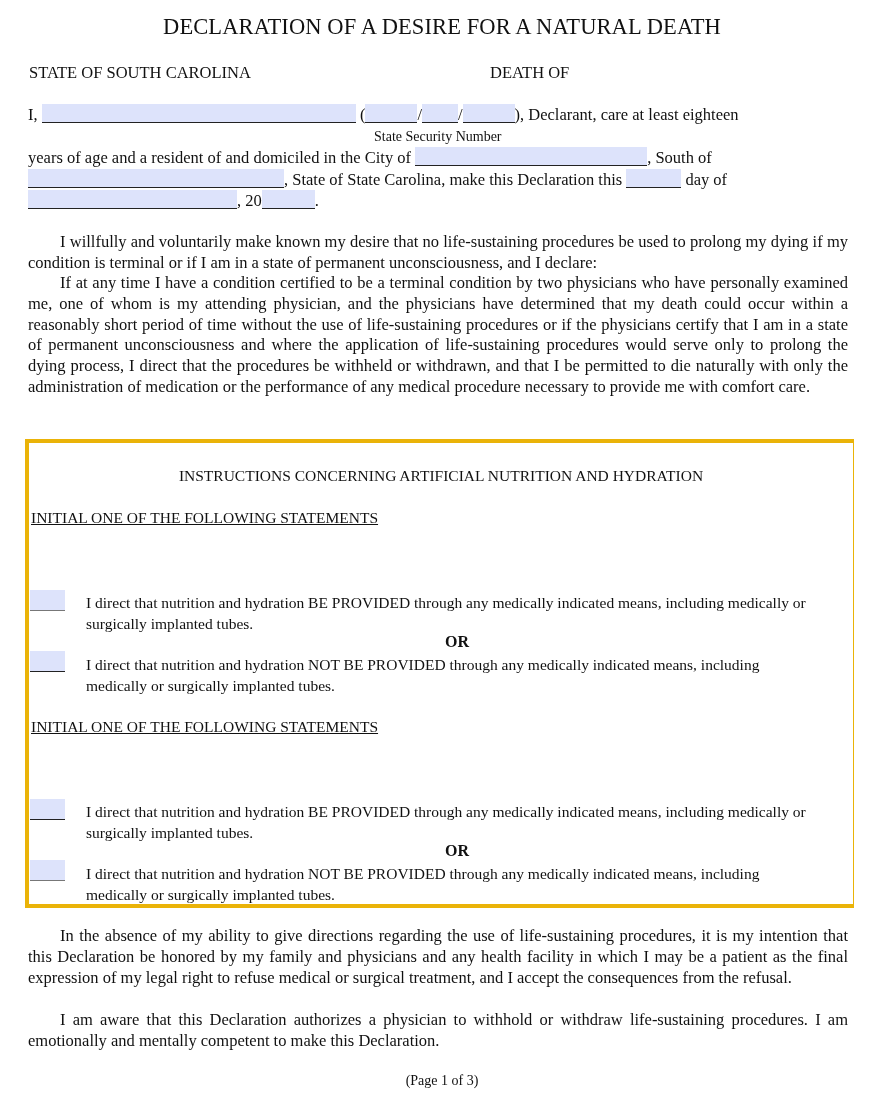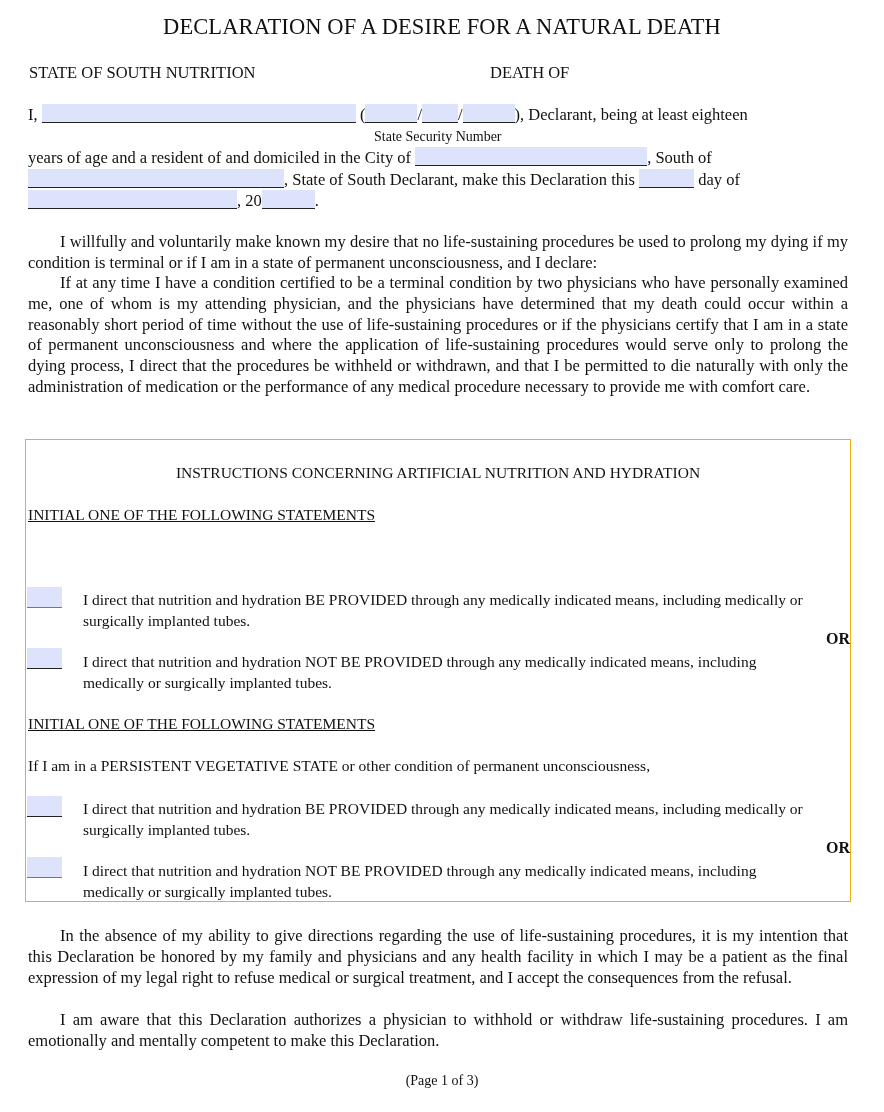--- a/index.html
+++ b/index.html
@@ -6,52 +6,52 @@
   body { width:884px; height:1112px; position:relative; overflow:hidden;
          font-family:"Liberation Serif", serif; color:#111; font-size:16px; }
   .abs { position:absolute; white-space:nowrap; }
   .title { left:0; width:884px; text-align:center; top:14px; font-size:22.5px; letter-spacing:0.1px; }
   .hdr { top:63px; font-size:16.5px; }
   .fld { display:inline-block; background:#dde3fb; border-bottom:1px solid #222; height:18px; vertical-align:-3px; }
   .line { top:0; font-size:16.5px; line-height:22px; }
   .small { font-size:14px; }
   .para { position:absolute; left:28px; width:820px; font-size:16.5px; line-height:20.8px; text-align:justify; }
   .indent { text-indent:32px; }
-  .box { position:absolute; left:25px; top:439px; width:824px; height:461px; border:1px solid #eab308; border-right-width:1px; }
+  .box { position:absolute; left:25px; top:439px; width:824px; height:461px; border:4px solid #eab308; border-right-width:1px; }
   .boxtitle { left:0; width:824px; text-align:center; top:24px; font-size:15.5px; }
   .ul { text-decoration:underline; font-size:15.5px; }
   .stmt { font-size:15.5px; }
   .init { position:absolute; left:1px; width:35px; height:20px; background:#dde3fb; border-bottom:1px solid #777; }
   .init.dark { border-bottom-color:#222; }
-  .or { left:0; width:824px; text-align:right; font-weight:bold; font-size:16px; }
+  .or { left:16px; width:824px; text-align:center; font-weight:bold; font-size:16px; }
   .opt { position:absolute; left:57px; width:720px; font-size:15.5px; line-height:21px; }
   .footer { left:0; width:884px; text-align:center; top:1073px; font-size:14px; }
 </style>
 </head>
 <body>
 
 <div class="abs title">DECLARATION OF A DESIRE FOR A NATURAL DEATH</div>
 
-<div class="abs hdr" style="left:29px">STATE OF SOUTH NUTRITION</div>
+<div class="abs hdr" style="left:29px">STATE OF SOUTH CAROLINA</div>
 <div class="abs hdr" style="left:490px">DEATH OF</div>
 
 <div class="abs line" style="top:104px;left:28px">
   <span>I,</span>
   <span class="fld" style="width:314px"></span>
-  <span>(</span><span class="fld" style="width:52px"></span><span>/</span><span class="fld" style="width:36px"></span><span>/</span><span class="fld" style="width:52px"></span><span>), Declarant, being at least eighteen</span>
+  <span>(</span><span class="fld" style="width:52px"></span><span>/</span><span class="fld" style="width:36px"></span><span>/</span><span class="fld" style="width:52px"></span><span>), Declarant, care at least eighteen</span>
 </div>
 <div class="abs small" style="top:129px;left:374px">State Security Number</div>
 
 <div class="abs line" style="top:147px;left:28px">
   <span>years of age and a resident of and domiciled in the City of</span>
   <span class="fld" style="width:232px"></span><span>,  South of</span>
 </div>
 
 <div class="abs line" style="top:169px;left:28px">
-  <span class="fld" style="width:256px"></span><span>, State of South Declarant, make this Declaration this</span>
+  <span class="fld" style="width:256px"></span><span>, State of State Carolina, make this Declaration this</span>
   <span class="fld" style="width:55px"></span>
   <span>day of</span>
 </div>
 
 <div class="abs line" style="top:190px;left:28px">
   <span class="fld" style="width:209px"></span><span>, 20</span><span class="fld" style="width:53px"></span><span>.</span>
 </div>
 
 <div class="para indent" style="top:232px">I willfully and voluntarily make known my desire that no life-sustaining procedures be used to prolong my dying if my condition is terminal or if I am in a state of permanent unconsciousness, and I declare:</div>
 <div class="para indent" style="top:273px">If at any time I have a condition certified to be a terminal condition by two physicians who have personally examined me, one of whom is my attending physician, and the physicians have determined that my death could occur within a reasonably short period of time without the use of life-sustaining procedures or if the physicians certify that I am in a state of permanent unconsciousness and where the application of life-sustaining procedures would serve only to prolong the dying process, I direct that the procedures be withheld or withdrawn, and that I be permitted to die naturally with only the administration of medication or the performance of any medical procedure necessary to provide me with comfort care.</div>
@@ -60,21 +60,20 @@
   <div class="abs boxtitle">INSTRUCTIONS CONCERNING ARTIFICIAL NUTRITION AND HYDRATION</div>
 
   <div class="abs ul" style="left:2px;top:66px">INITIAL ONE OF THE FOLLOWING STATEMENTS</div>
   <div class="init" style="top:147px"></div>
   <div class="opt" style="top:149px">I direct that nutrition and hydration BE PROVIDED through any medically indicated means, including medically or surgically implanted tubes.</div>
   <div class="abs or" style="top:190px">OR</div>
   <div class="init dark" style="top:208px"></div>
   <div class="opt" style="top:211px">I direct that nutrition and hydration NOT BE PROVIDED through any medically indicated means, including medically or surgically implanted tubes.</div>
 
   <div class="abs ul" style="left:2px;top:275px">INITIAL ONE OF THE FOLLOWING STATEMENTS</div>
-  <div class="abs stmt" style="left:2px;top:317px">If I am in a PERSISTENT VEGETATIVE STATE or other condition of permanent unconsciousness,</div>
   <div class="init dark" style="top:356px"></div>
   <div class="opt" style="top:358px">I direct that nutrition and hydration BE PROVIDED through any medically indicated means, including medically or surgically implanted tubes.</div>
   <div class="abs or" style="top:399px">OR</div>
   <div class="init" style="top:417px"></div>
   <div class="opt" style="top:420px">I direct that nutrition and hydration NOT BE PROVIDED through any medically indicated means, including medically or surgically implanted tubes.</div>
 </div>
 
 <div class="para indent" style="top:926px">In the absence of my ability to give directions regarding the use of life-sustaining procedures, it is my intention that this Declaration be honored by my family and physicians and any health facility in which I may be a patient as the final expression of my legal right to refuse medical or surgical treatment, and I accept the consequences from the refusal.</div>
 <div class="para indent" style="top:1010px">I am aware that this Declaration authorizes a physician to withhold or withdraw life-sustaining procedures.  I am emotionally and mentally competent to make this Declaration.</div>
 

